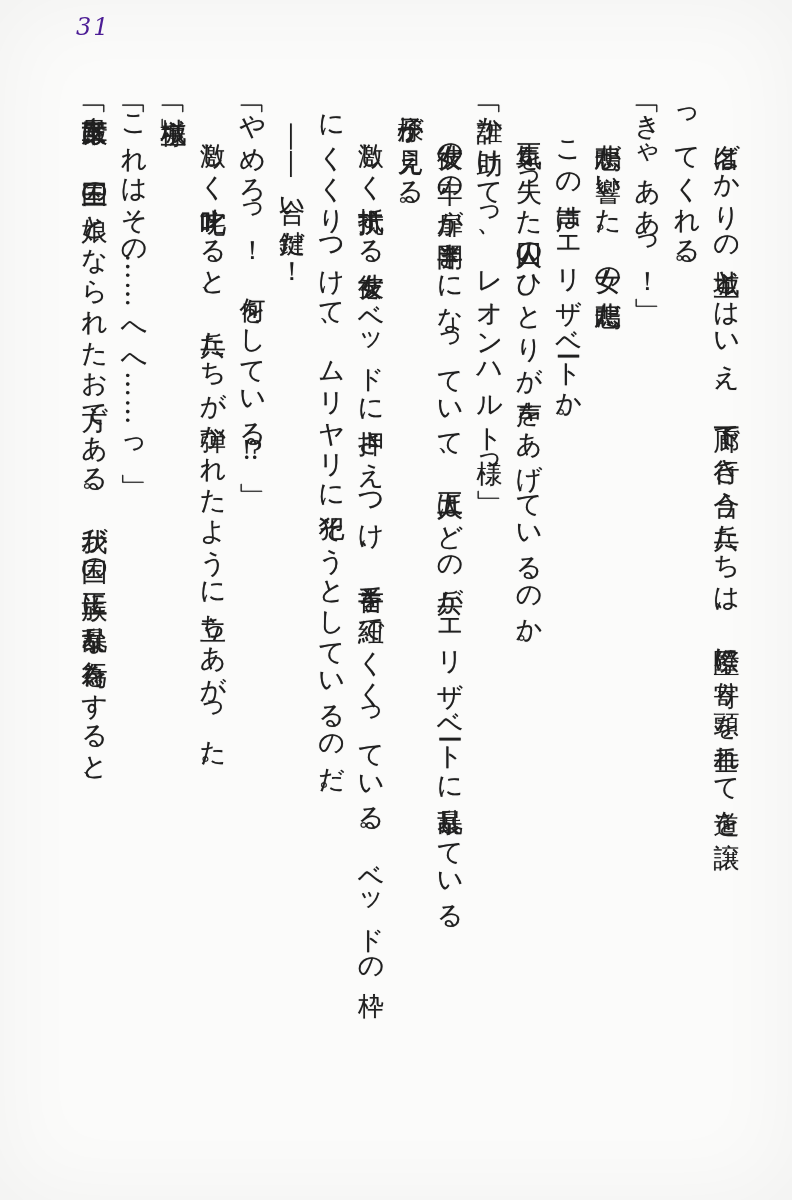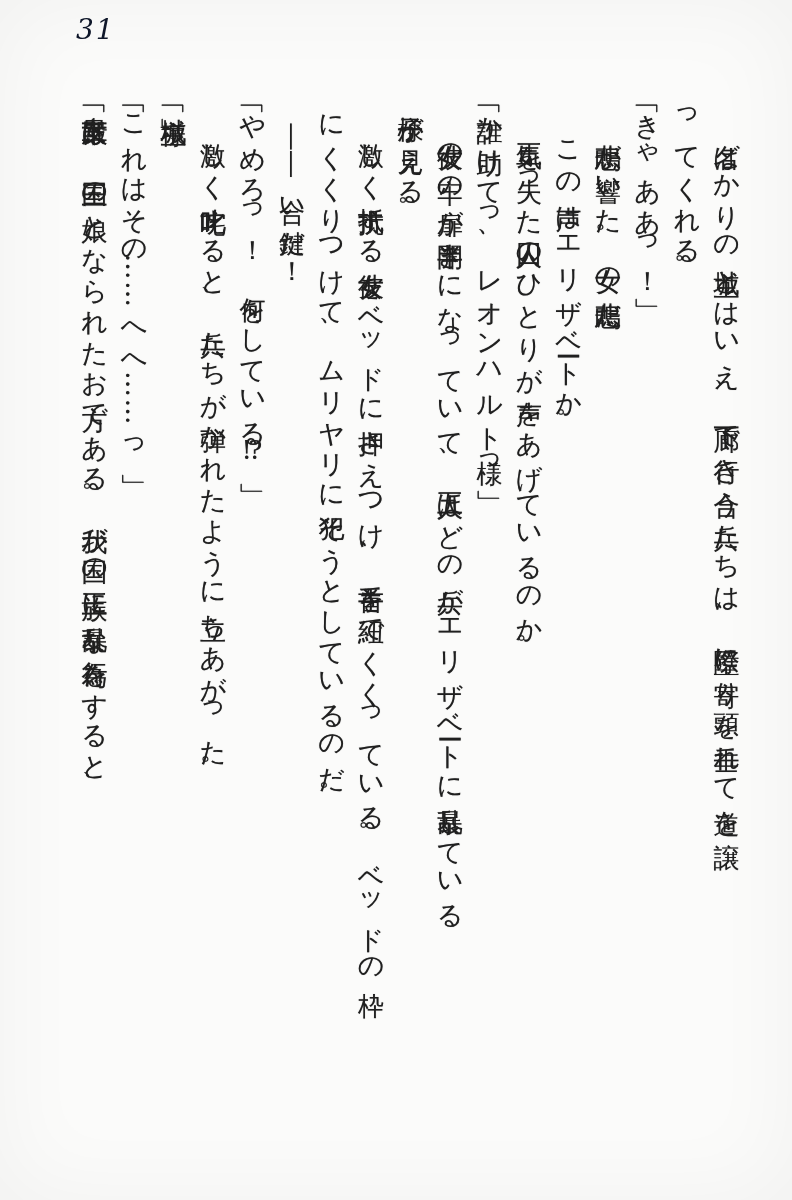--- a/index.html
+++ b/index.html
@@ -14,23 +14,23 @@
     background: #fbfbfa;
     box-shadow: inset 0 0 90px rgba(0,0,0,0.045);
     overflow: hidden;
     font-family: "DejaVu Serif", "Liberation Serif", serif;
   }
   .page-number {
     position: absolute;
     left: 76px;
     top: 13px;
     font-style: italic;
-    font-size: 28px;
+    font-size: 24px;
     letter-spacing: 2px;
-    color: #0f172a;
+    color: #4c1d95;
   }
   .text-block {
     position: absolute;
     top: 96px;
     right: 46px;
     height: 1080px;
     writing-mode: vertical-rl;
     text-orientation: mixed;
     font-size: 26px;
     line-height: 39.5px;

